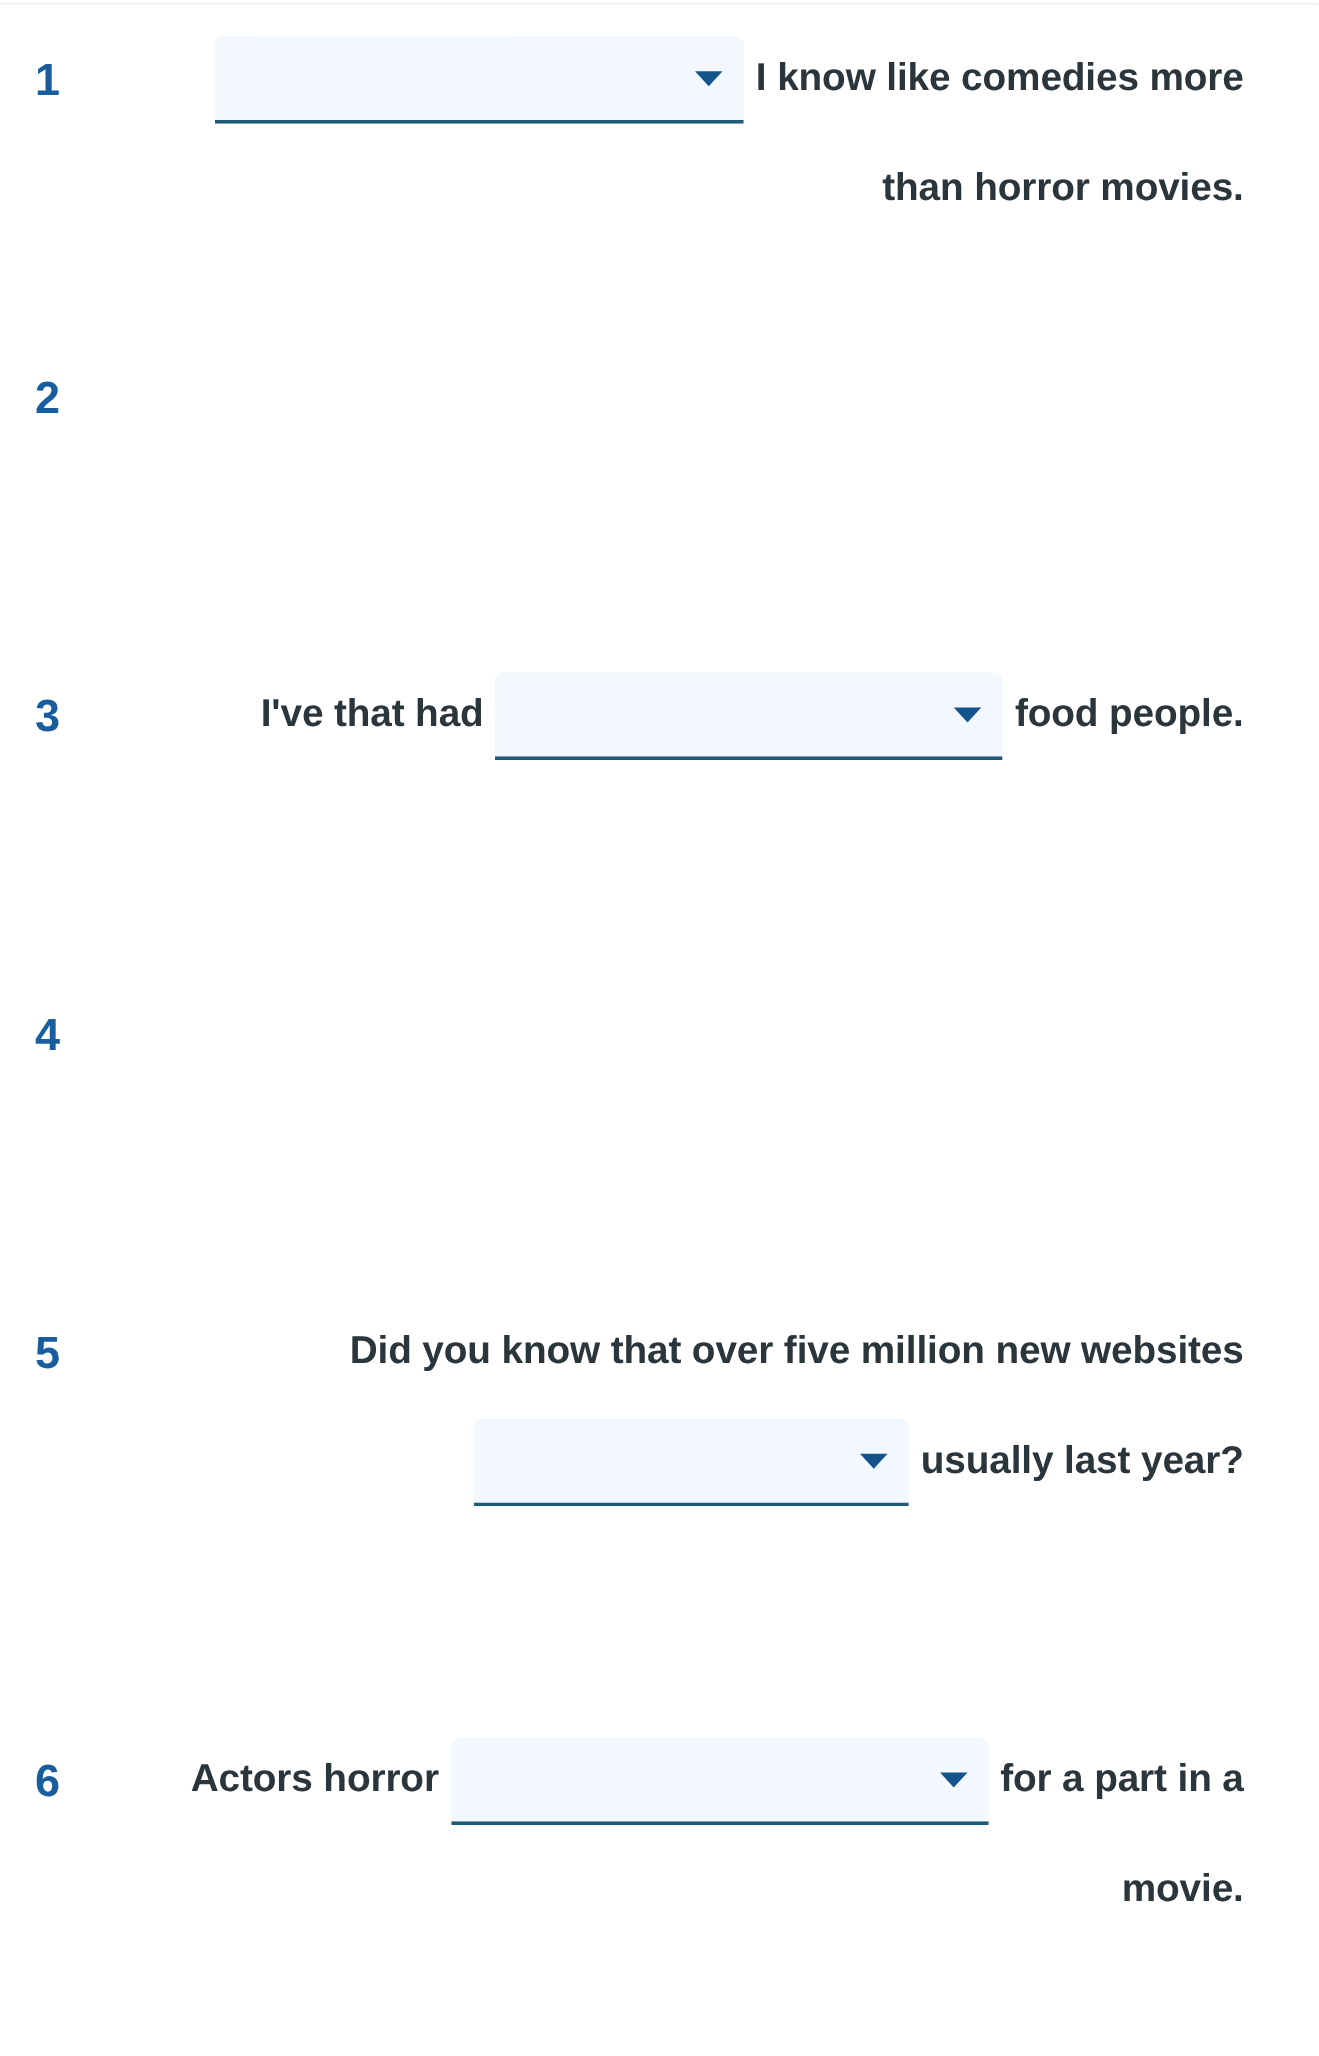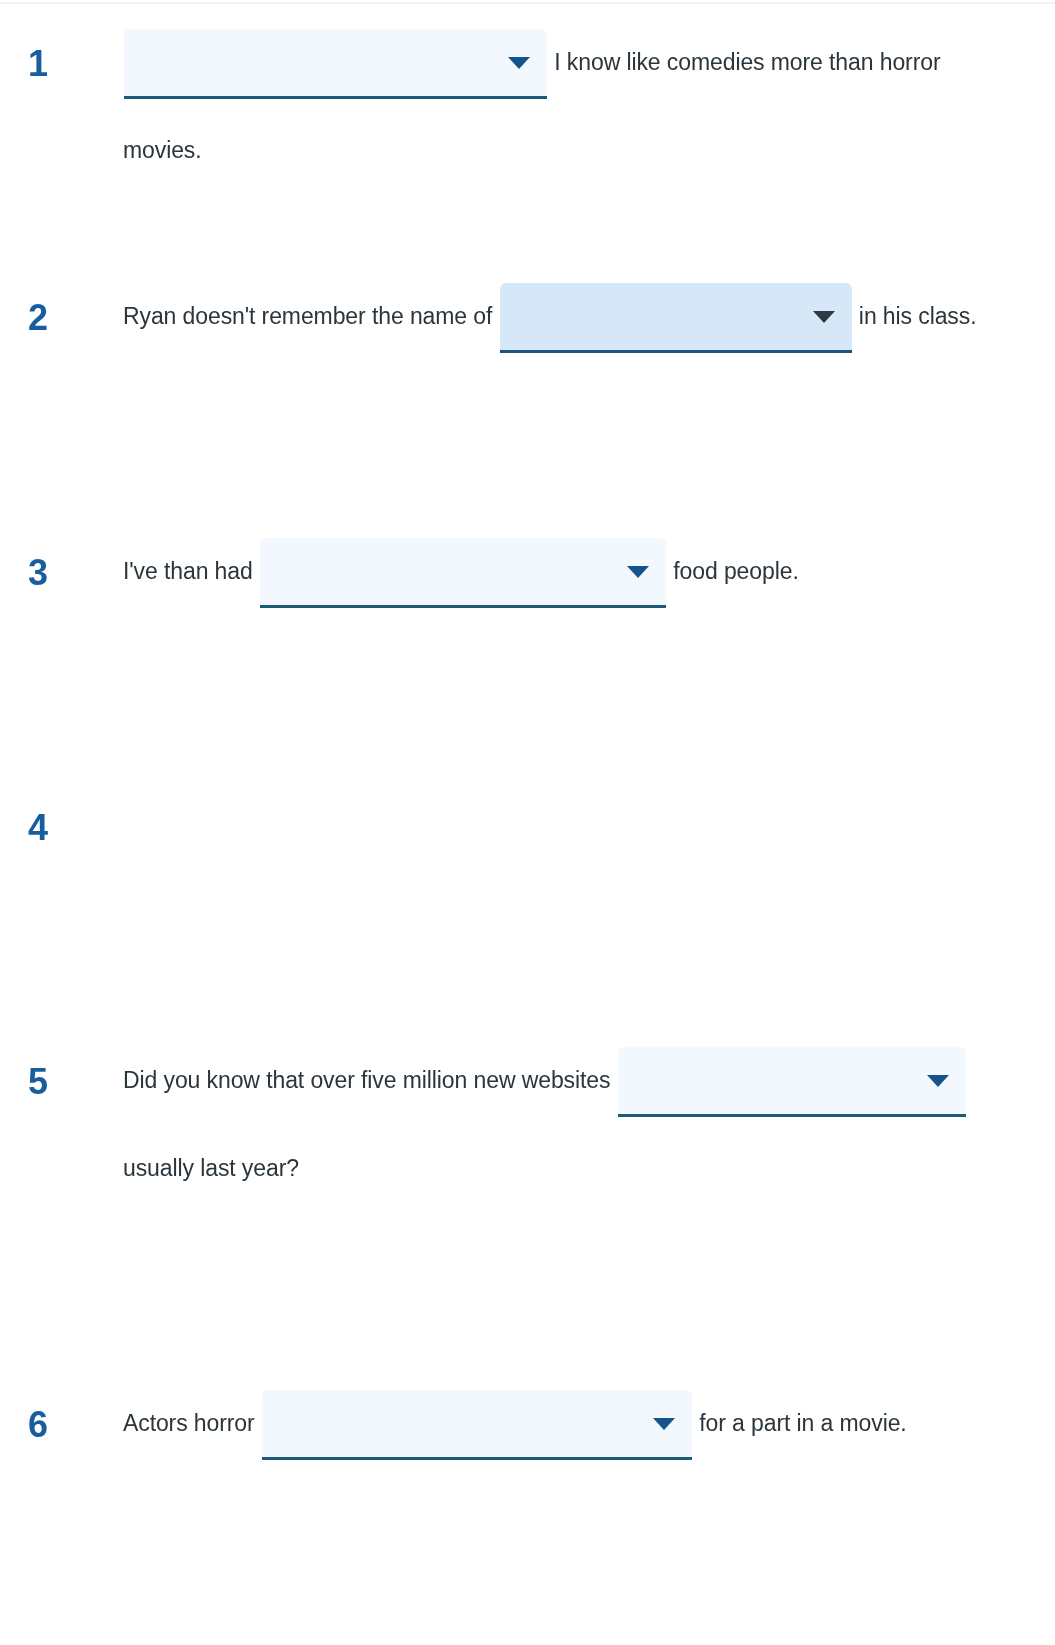--- a/index.html
+++ b/index.html
@@ -50,25 +50,26 @@
     font-size: 36px;
     font-weight: 700;
     color: #185e9e;
     line-height: 1;
     letter-spacing: -0.5px;
   }
 
   .question-body {
     margin-left: 123px;
     margin-right: 60px;
-    font-size: 23px;
+    font-size: 31px;
     line-height: 88px;
     color: #2b353c;
-    font-weight: 400;
+    font-weight: 700;
     letter-spacing: -0.1px;
+    text-align: right;
   }
 
   .seg-text {
     white-space: pre-wrap;
   }
 
   
   .dropdown {
     display: inline-block;
     vertical-align: middle;
@@ -116,25 +117,24 @@
 
 <div id="top-hairline"></div>
 
 <div id="exercise-list">
     <div class="question-row" style="position: absolute; top: 18px; left: 0px;">
       <div class="question-number" style="top: 28px;">1</div>
       <div class="question-body"><span class="dropdown" role="combobox" style="width: 423px;"><span class="dd-value" title=""></span><span class="caret"></span></span><span class="seg-text"> I know like comedies more than horror movies.</span></div>
     </div>
     <div class="question-row" style="position: absolute; top: 272px; left: 0px;">
       <div class="question-number" style="top: 28px;">2</div>
-      <div class="question-body"><span class="seg-text">Ryan doesn't remember the name of </span><span class="dropdown is-hover" role="combobox" style="width: 352px;"><span class="dd-value" title=""></span><span class="caret"></span></span><span class="seg-text"> in his class.</span></div>
     </div>
     <div class="question-row" style="position: absolute; top: 527px; left: 0px;">
       <div class="question-number" style="top: 28px;">3</div>
-      <div class="question-body"><span class="seg-text">I've than had </span><span class="dropdown" role="combobox" style="width: 406px;"><span class="dd-value" title=""></span><span class="caret"></span></span><span class="seg-text"> food people.</span></div>
+      <div class="question-body"><span class="seg-text">I've that had </span><span class="dropdown" role="combobox" style="width: 406px;"><span class="dd-value" title=""></span><span class="caret"></span></span><span class="seg-text"> food people.</span></div>
     </div>
     <div class="question-row" style="position: absolute; top: 782px; left: 0px;">
       <div class="question-number" style="top: 28px;">4</div>
     </div>
     <div class="question-row" style="position: absolute; top: 1036px; left: 0px;">
       <div class="question-number" style="top: 28px;">5</div>
       <div class="question-body"><span class="seg-text">Did you know that over five million new websites </span><span class="dropdown" role="combobox" style="width: 348px;"><span class="dd-value" title=""></span><span class="caret"></span></span><span class="seg-text"> usually last year?</span></div>
     </div>
     <div class="question-row" style="position: absolute; top: 1379px; left: 0px;">
       <div class="question-number" style="top: 28px;">6</div>

